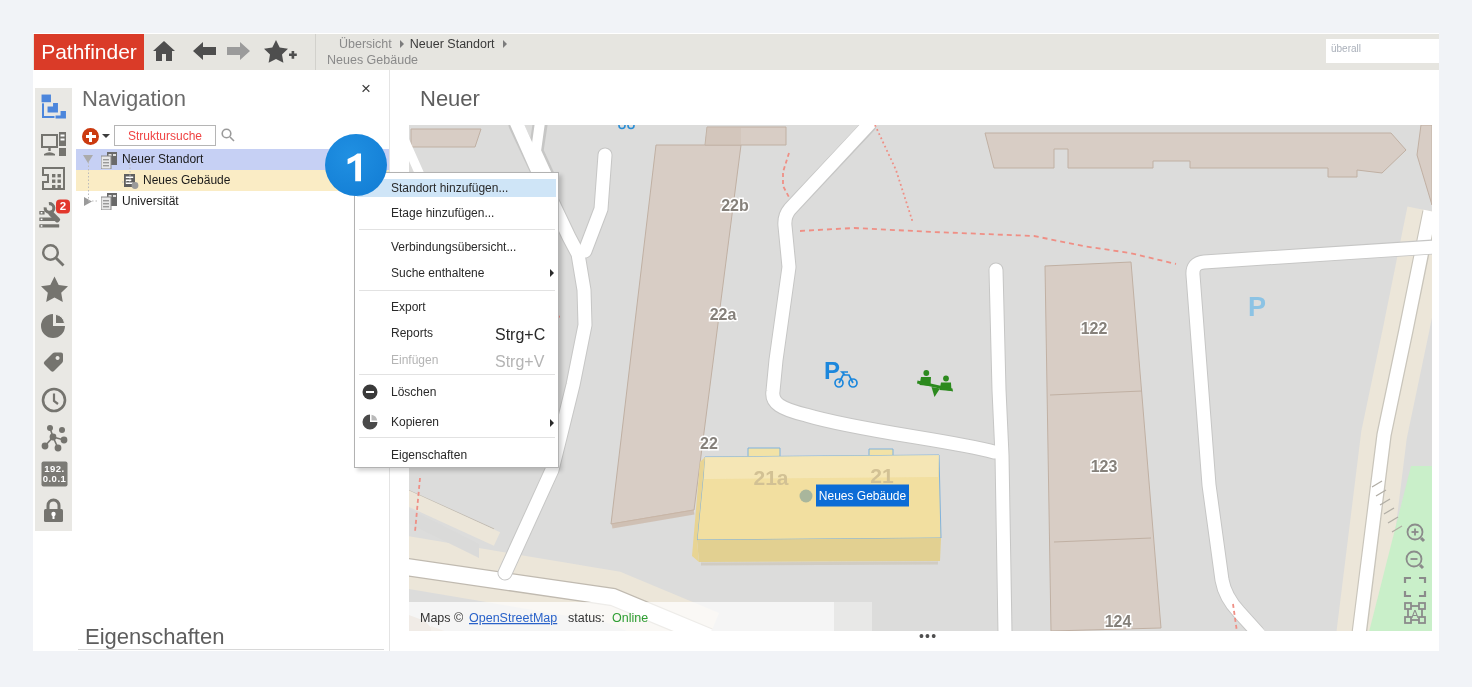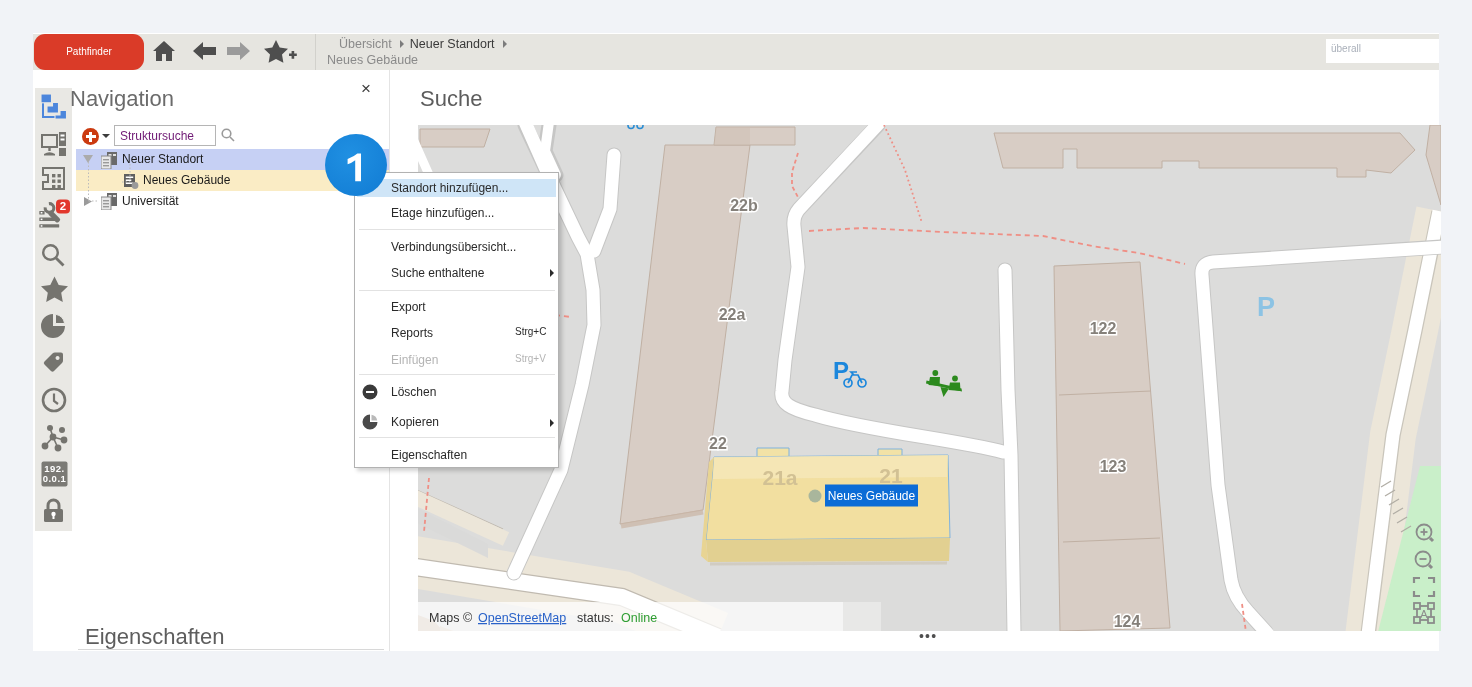--- a/index.html
+++ b/index.html
@@ -3,59 +3,59 @@
 <meta charset="utf-8">
 <style>
   html,body{margin:0;padding:0;}
   body{width:1472px;height:687px;background:#f1f3f7;position:relative;overflow:hidden;
        font-family:"Liberation Sans", sans-serif;}
   .abs{position:absolute;}
   #app{position:absolute;left:33px;top:33px;width:1406px;height:618px;background:#fff;}
   
   #toolbar{position:absolute;left:33px;top:33.5px;width:1406px;height:36px;background:#e6e5e0;}
   #redtab{position:absolute;left:34px;top:33.5px;width:110px;height:36px;background:#da3b28;
-          color:#fff;font-size:10px;display:flex;align-items:center;justify-content:center;border-radius:11px;}
+          color:#fff;font-size:21px;display:flex;align-items:center;justify-content:center;}
   #bcsep{position:absolute;left:315px;top:33.5px;width:1px;height:36px;background:#d2d1cc;}
   .bc1{position:absolute;top:37px;left:339px;font-size:12.5px;color:#8a8a8a;white-space:nowrap;}
   .bc2{position:absolute;top:53px;left:327px;font-size:12.5px;color:#8a8a8a;white-space:nowrap;}
   .bcdark{color:#3a3a3a;}
   .bcarr{display:inline-block;width:0;height:0;border-left:4px solid #7c7c7c;border-top:4px solid transparent;border-bottom:4px solid transparent;margin:0 6px 0 8px;position:relative;top:0px;}
   #searchbox{position:absolute;left:1326px;top:38.5px;width:113px;height:24px;background:#fff;}
   #searchbox span{color:#aab0ba;font-size:10px;position:absolute;left:5px;top:4px;}
   
   #strip{position:absolute;left:34.5px;top:87.5px;width:37px;height:443px;background:#e9e8e4;}
   .sic{position:absolute;left:41px;}
   
   #navpanel{position:absolute;left:76px;top:69.5px;width:313px;height:581px;background:#fff;}
   #navsep{position:absolute;left:389px;top:69.5px;width:1px;height:581px;background:#e4e4e4;}
-  #navtitle{position:absolute;left:70px;top:86px;font-size:22px;color:#6b6b6b;}
+  #navtitle{position:absolute;left:82px;top:86px;font-size:22px;color:#6b6b6b;}
   #navclose{position:absolute;left:361px;top:79px;font-size:17px;color:#3c3c3c;}
   #plusbtn{position:absolute;left:82px;top:128px;width:17px;height:17px;border-radius:50%;background:#cb3a10;}
   #plusbtn:before{content:"";position:absolute;left:3.5px;top:7.2px;width:10px;height:2.6px;background:#fff;}
   #plusbtn:after{content:"";position:absolute;left:7.2px;top:3.5px;width:2.6px;height:10px;background:#fff;}
   #plusdrop{position:absolute;left:102px;top:134px;width:0;height:0;border-top:4.5px solid #3c3c3c;border-left:4px solid transparent;border-right:4px solid transparent;}
   #treesearch{position:absolute;left:114px;top:125px;width:100px;height:19px;border:1px solid #b5b5b5;background:#fff;}
-  #treesearch span{position:absolute;left:5px;top:3px;font-size:12px;color:#701a75;}
+  #treesearch span{position:absolute;left:13px;top:3px;font-size:12px;color:#ef4444;}
   .trow{position:absolute;left:76px;width:313px;height:21px;font-size:12px;color:#1b1b1b;}
   #trow1{top:149px;background:#c6d0f4;}
   #trow2{top:170px;background:#faecc5;}
   #trow3{top:191px;background:#fff;}
   .tlabel{position:absolute;top:3px;}
   #eigtitle{position:absolute;left:85px;top:624px;font-size:22px;color:#5d5d5d;}
   #eigline{position:absolute;left:78px;top:649px;width:306px;height:1px;background:#d8d8d8;}
   
   #starttitle{position:absolute;left:420px;top:86px;font-size:22px;color:#5d5d5d;}
-  #mapwrap{position:absolute;left:418px;top:125px;width:1023px;height:506px;}
+  #mapwrap{position:absolute;left:409px;top:125px;width:1023px;height:506px;}
   #dots3{position:absolute;left:919px;top:628px;font-size:14px;color:#4f4f4f;letter-spacing:1.2px;}
   
   #menu{position:absolute;left:354px;top:172px;width:205px;height:296px;background:#fff;
         border:1px solid #b2b2b2;box-shadow:3px 3px 4px rgba(0,0,0,0.18);box-sizing:border-box;z-index:10;}
   .mi{position:absolute;left:36px;font-size:12px;color:#2a2a2a;white-space:nowrap;}
   .msep{position:absolute;left:4px;width:196px;height:1px;background:#e2e2e2;}
-  .mshort{position:absolute;left:140px;font-size:10px;color:#2a2a2a;margin-left:20px;}
+  .mshort{position:absolute;left:140px;font-size:16px;color:#2a2a2a;}
   .marr{position:absolute;left:195px;width:0;height:0;border-left:4.5px solid #2a2a2a;border-top:4px solid transparent;border-bottom:4px solid transparent;}
   #mhl{position:absolute;left:2px;top:5.5px;width:199px;height:18px;background:#cfe5f7;}
   .mgray{color:#b4b4b4;}
   
   #circ1{position:absolute;left:325px;top:134px;width:62px;height:62px;border-radius:50%;
          background:radial-gradient(circle at 40% 35%, #2090e2, #117bd3);z-index:20;
          }
 </style>
 </head>
 <body>
@@ -238,21 +238,21 @@
 
 <svg class="abs" style="left:86px;top:160px" width="50" height="45" viewBox="0 0 50 45">
   <path d="M2.5 2 V41" stroke="#bbb" stroke-width="1" stroke-dasharray="1.5 2" fill="none"></path>
   <path d="M2.5 41 H12" stroke="#bbb" stroke-width="1" stroke-dasharray="1.5 2" fill="none"></path>
   <path d="M44 4 V22 H34" stroke="#bbb" stroke-width="1" stroke-dasharray="1.5 2" fill="none" transform="translate(0,0)"></path>
 </svg>
 
 <div id="eigtitle">Eigenschaften</div>
 <div id="eigline"></div>
 
-<div id="starttitle">Suche</div>
+<div id="starttitle">Neuer</div>
 <div id="mapwrap"><svg width="1023" height="506" viewBox="0 0 1023 506">
 <rect x="0" y="0" width="1023" height="506" fill="#dcdcdb"></rect>
 
 <g fill="#d8cdc5" stroke="#c0b0a3" stroke-width="1">
  <polygon points="2,4 72,4 66,22 2,22"></polygon>
  <polygon points="247,20 332,20 285,385 202,399"></polygon>
  <polygon points="298,2 377,2 377,20 296,20"></polygon>
  <path d="M576,8 L982,8 L997,25 L973,48 L948,45 L948,52 L919,52 L919,43 L781,43 L781,36 L744,36 L744,43 L659,43 L659,24 L645,24 L645,43 L585,43 Z"></path>
  <polygon points="1012,0 1023,0 1023,80 1008,30"></polygon>
  <polygon points="636,141 722,137 752,503 642,506"></polygon>

